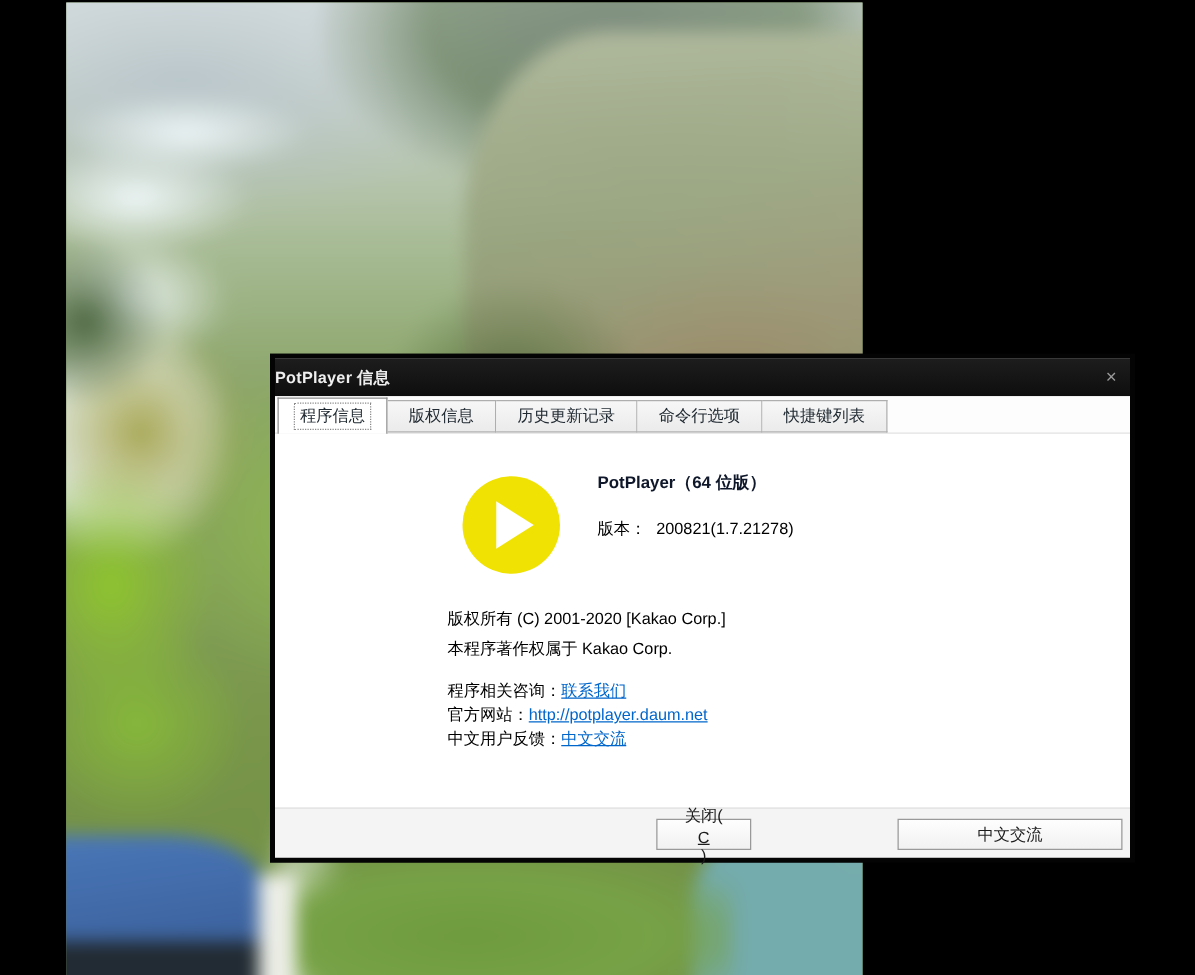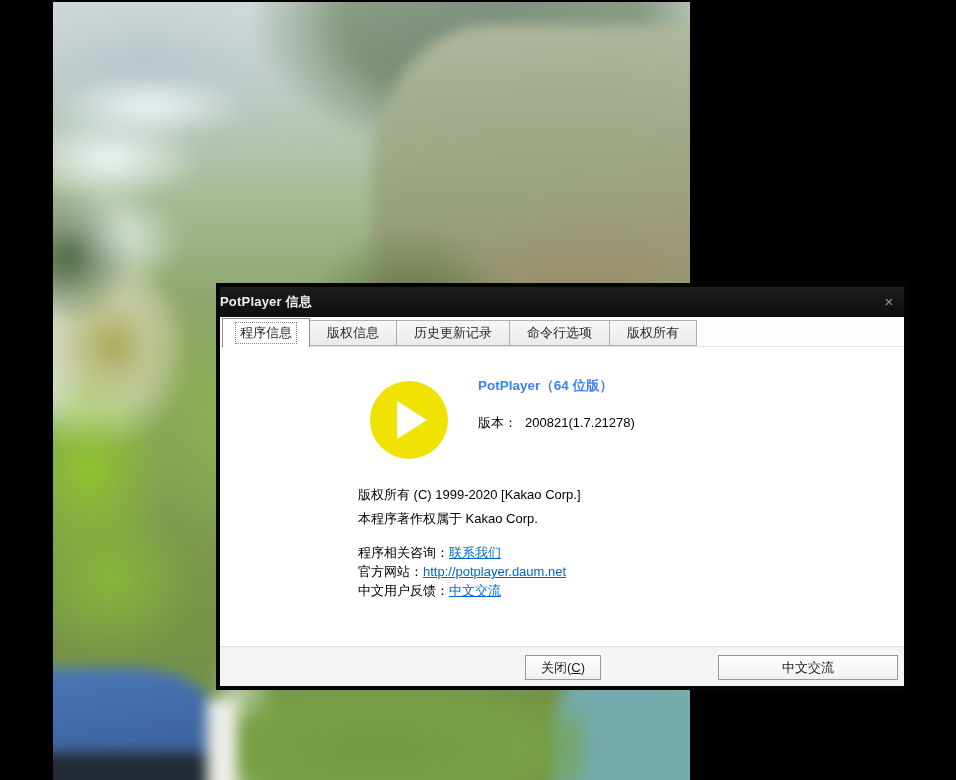--- a/index.html
+++ b/index.html
@@ -43,32 +43,32 @@
   .close-x { margin-left:auto; width:30px; text-align:center; color:#9a9a9a; font-size:15px; line-height:30px; }
   .tabstrip { position:absolute; left:0; top:30px; width:100%; height:30px; background:#fdfdfd; display:flex; align-items:flex-end; padding-left:2px; border-bottom:1px solid #e2e2e2; }
   .tab { height:26px; display:flex; align-items:center; padding:12px 12px; background:linear-gradient(#f7f7f7,#ebebeb); border:1px solid #aeaeae; border-left:none; font-size:13px; color:#222b33; white-space:nowrap; }
   .tab.active { background:#fff; height:29px; border:1px solid #8f8f8f; border-bottom:none; margin-bottom:-1px; z-index:2; }
   .tab.active .tab-inner { border:1px dotted #8a8a8a; padding:1px 4px; }
   .tab-inner { padding:2px 5px; }
 
   .logo { position:absolute; left:150px; top:94px; width:78px; height:78px; border-radius:50%; background:#f0e202; }
   .logo .play { position:absolute; left:27px; top:20px; width:0; height:0; border-top:19px solid transparent; border-bottom:19px solid transparent; border-left:30px solid #fff; }
 
-  .prod-title { position:absolute; left:258px; top:90px; font-size:13.5px; font-weight:bold; color:#3b82f6; }
+  .prod-title { position:absolute; left:258px; top:90px; font-size:13.5px; font-weight:bold; color:#0f172a; }
   .info-row { position:absolute; left:258px; font-size:13px; color:#000; }
   .row-version { top:127px; }
   .row-date { top:154px; }
   .info-label { margin-right:8px; }
   .copy1 { position:absolute; left:138px; top:199px; font-size:13px; color:#000; }
   .copy2 { position:absolute; left:138px; top:223px; font-size:13px; color:#000; }
   .links { position:absolute; left:138px; top:256px; font-size:13px; color:#000; line-height:19px; }
   .links a { color:#0066cc; text-decoration:underline; }
   .footer { position:absolute; left:0; bottom:0; width:100%; height:40px; background:#f4f4f4; border-top:1px solid #e0e0e0; }
   .btn { position:absolute; top:8px; height:25px; font-size:13px; color:#1c1c1c; background:linear-gradient(#fefefe,#f1f1f1); border:1px solid #999999; display:flex; align-items:center; justify-content:center; }
-  .btn-close { left:305px; width:76px; }
+  .btn-close { left:305px; width:76px;flex-direction:column; }
   .btn-update { left:498px; width:180px; }
   .mnemonic { text-decoration:underline; }
 </style>
 </head>
 <body>
 
 <div class="stage">
 
   <div class="video">
     <div class="blurwrap">
@@ -114,35 +114,35 @@
         <div class="tab">
             <span class="tab-inner">版权信息</span>
           </div>
         <div class="tab">
             <span class="tab-inner">历史更新记录</span>
           </div>
         <div class="tab">
             <span class="tab-inner">命令行选项</span>
           </div>
         <div class="tab">
-            <span class="tab-inner">版权所有</span>
+            <span class="tab-inner">快捷键列表</span>
           </div>
       </div>
 
       <div class="logo">
         <div class="play"></div>
       </div>
 
       <div class="prod-title">PotPlayer（64 位版）</div>
 
       <div class="info-row row-version">
         <span class="info-label">版本：</span><span>200821(1.7.21278)</span>
       </div>
 
-      <div class="copy1">版权所有 (C) 1999-2020 [Kakao Corp.]</div>
+      <div class="copy1">版权所有 (C) 2001-2020 [Kakao Corp.]</div>
       <div class="copy2">本程序著作权属于 Kakao Corp.</div>
 
       <div class="links">
         <div>
           <span>程序相关咨询：</span><a href="#">联系我们</a>
         </div>
         <div>
           <span>官方网站：</span><a href="#">http://potplayer.daum.net</a>
         </div>
         <div>

